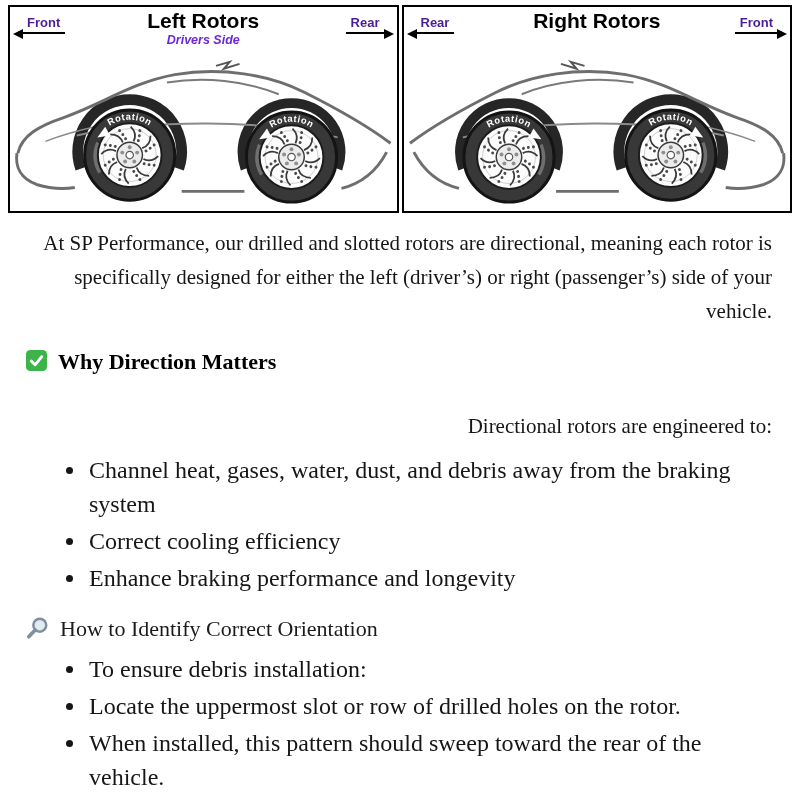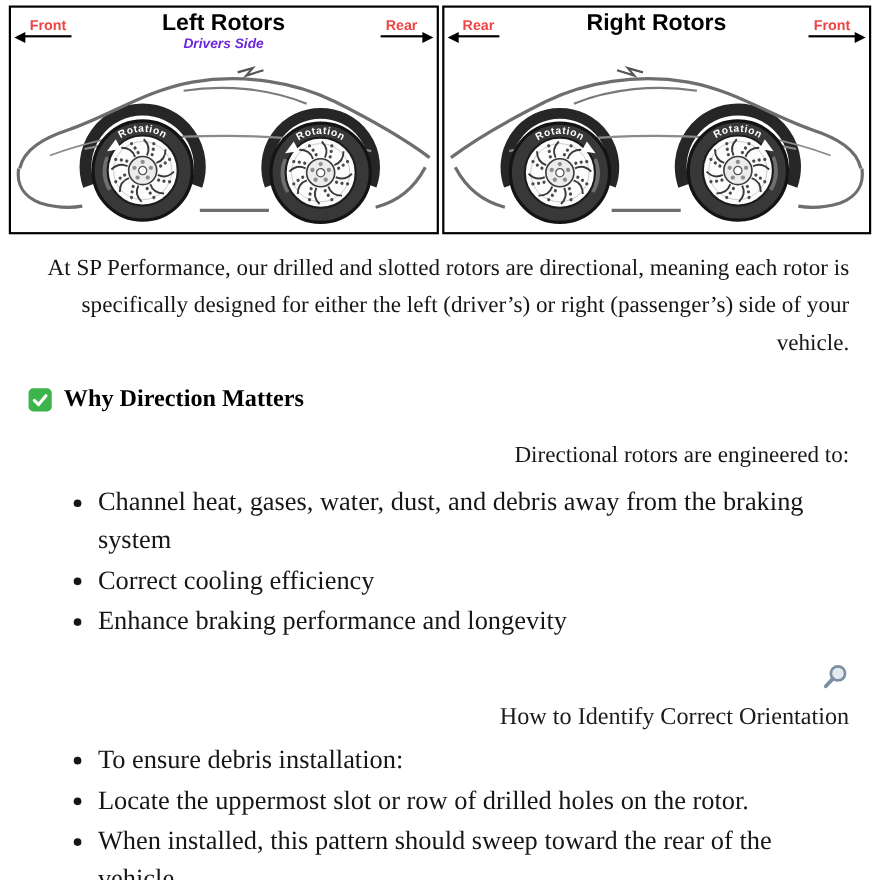--- a/index.html
+++ b/index.html
@@ -7,39 +7,39 @@
   body { font-family:"Liberation Serif", serif; color:#161616; }
 
   
   .diagram-row { display:flex; gap:3px; padding:5px 8px 0 8px; }
   .panel { flex:1; border:2px solid #000; height:208px; position:relative; background:#fff; }
   .panel-titles { text-align:center; padding-top:3px; font-family:"Liberation Sans", sans-serif; }
   .panel-title { font-weight:bold; font-size:21px; line-height:1.08; color:#000; }
   .panel-subtitle { font-weight:bold; font-style:italic; font-size:12.5px; color:#6d28d9; }
 
   .dir { position:absolute; top:8px; font-family:"Liberation Sans",sans-serif; font-weight:bold;
-         font-size:13px; color:#ef4444; padding:0 5px 2px 5px; border-bottom:2.5px solid #000; }
+         font-size:13px; color:#4c1d95; padding:0 5px 2px 5px; border-bottom:2.5px solid #000; }
   .dir.pos-left { left:12px; }
   .dir.pos-right { right:12px; }
   .head { position:absolute; bottom:-7px; width:0; height:0;
           border-top:5.5px solid transparent; border-bottom:5.5px solid transparent; }
   .head.point-left  { left:-9px;  border-right:10px solid #000; }
   .head.point-right { right:-9px; border-left:10px solid #000; }
 
   .car-svg { position:absolute; left:0; bottom:2px; width:100%; height:152px; display:block; }
   .rot-text { font-family:"Liberation Sans",sans-serif; font-weight:bold; font-size:9.5px;
               fill:#ffffff; letter-spacing:0.6px; }
 
   
   .content { padding:13px 28px 0 25px; }
   .content p { font-size:21px; line-height:34px; max-width:748px;text-align:right; }
-  .content p.lead { margin-top:21px; }
-  h2 { display:flex; align-items:flex-end; gap:10px; margin-top:21px;
+  .content p.lead { margin-top:34px; }
+  h2 { display:flex; align-items:flex-start; gap:10px; margin-top:21px;
        font-size:22px; color:#000; font-weight:bold; }
-  h2.light { font-weight:normal; color:#1b1b1b;flex-direction:column; }
+  h2.light { font-weight:normal; color:#1b1b1b; }
   h2 .icon { display:inline-flex; flex:none; }
   ul { margin-top:10px; padding-left:62px; list-style:disc; }
   li { font-size:24px; line-height:34px; margin-bottom:3px; max-width:700px; padding-left:2px; }
 </style>
 </head>
 <body>
 
 <svg width="0" height="0" style="position:absolute" aria-hidden="true">
   <defs>
     <g id="wheelDef">

